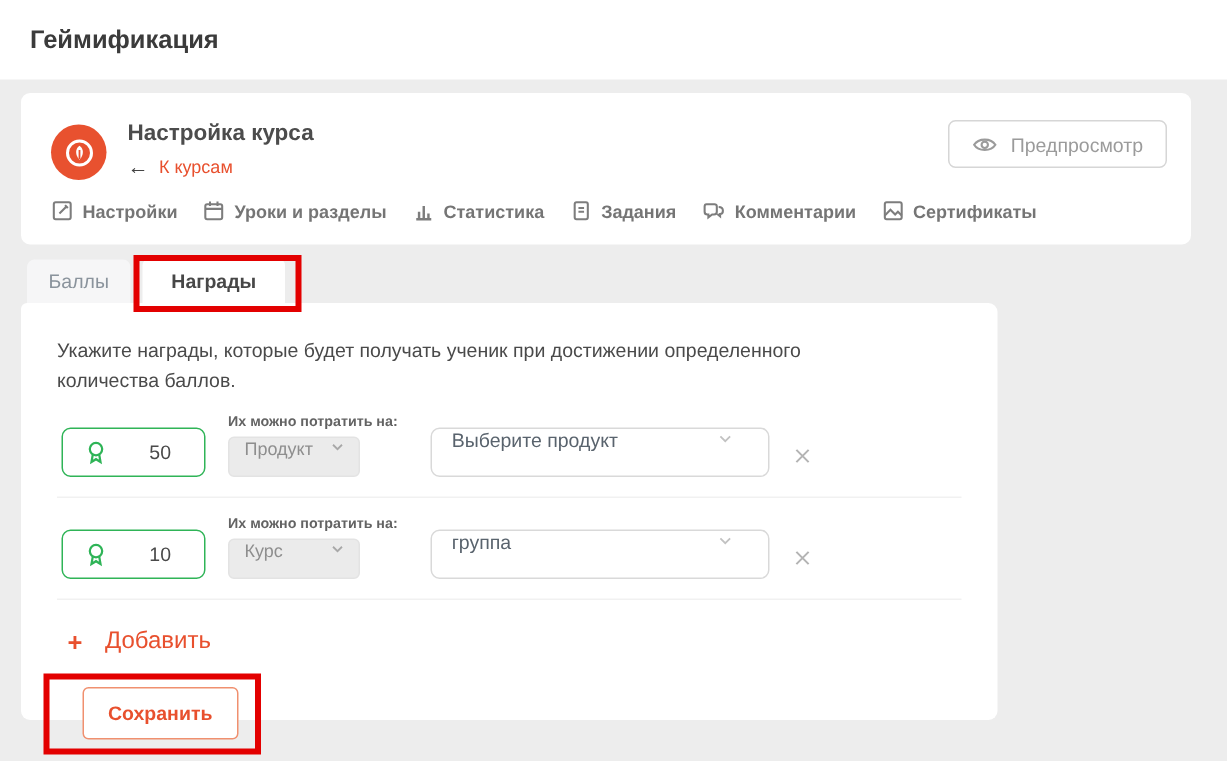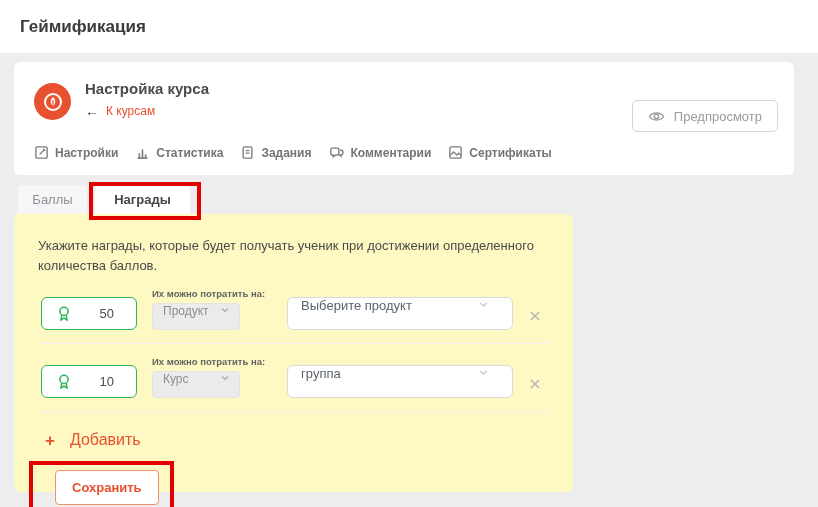--- a/index.html
+++ b/index.html
@@ -34,21 +34,21 @@
   .back-link {
     margin-top: 7px; display: flex; align-items: center; gap: 7px;
     font-size: 12px; cursor: pointer;
   }
   .back-link .arrow { color: #444; font-size: 14px; line-height: 1; }
   .back-link .txt { color: #e8502e; }
   .preview-btn {
     margin-left: auto; height: 32px; padding: 0 15px;
     border: 1px solid #d6d6d6; border-radius: 5px; background: #fff;
     display: flex; align-items: center; gap: 9px;
-    font-size: 13px; color: #9b9b9b; cursor: pointer; margin-top: 20px;
+    font-size: 13px; color: #9b9b9b; cursor: pointer;
   }
   
   .course-nav {
     display: flex; align-items: center; gap: 17px;
     margin-top: 13px; padding-bottom: 15px;
   }
   .nav-item {
     display: flex; align-items: center; gap: 6px;
     font-size: 12px; font-weight: bold; color: #757575;
     white-space: nowrap; cursor: pointer;
@@ -68,21 +68,21 @@
     background: #f6f6f7; color: #8a939c; }
   .tab-rewards { width: 95px; margin-left: 8px;
     background: #ffffff; color: #474747; font-weight: 600; }
   .tab-annotation {
     position: absolute; left: 75px; top: 1px; width: 112px; height: 38px;
     border: 4px solid #e30000; z-index: 10; pointer-events: none;
   }
 
   
   .panel {
-    background: #fef9c3; width: 559px; height: 278px;
+    background: #ffffff; width: 651px; height: 278px;
     border-radius: 4px 6px 6px 6px; padding: 22px 24px 0;
   }
   .panel-desc { font-size: 13px; line-height: 1.55; color: #4a4a4a; width: 515px; }
 
   .reward-row {
     display: flex; align-items: flex-end;
     padding: 12px 0 13px; border-bottom: 1px solid #f1f1f1;
   }
   .points-box {
     width: 96px; height: 33px; margin-left: 3px;
@@ -165,20 +165,27 @@
       </button>
     </div>
 
     <div class="course-nav">
       <div class="nav-item">
         <svg width="15" height="15" viewBox="0 0 24 24" fill="none" stroke-width="2.2">
           <rect x="3" y="3" width="18" height="18" rx="2"></rect>
           <path d="M9 15 L16.5 7.5 M15 6 L18 9"></path>
         </svg>
         <span>Настройки</span>
+      </div>
+      <div class="nav-item">
+        <svg width="15" height="15" viewBox="0 0 24 24" fill="none" stroke-width="2.2">
+          <rect x="3" y="5" width="18" height="16" rx="2"></rect>
+          <path d="M8 2 L8 7 M16 2 L16 7 M3 10 L21 10"></path>
+        </svg>
+        <span>Уроки и разделы</span>
       </div>
       <div class="nav-item">
         <svg width="15" height="15" viewBox="0 0 24 24" fill="none" stroke-width="2.6">
           <path d="M4 21 L20 21"></path>
           <path d="M7 21 L7 13 M12 21 L12 7 M17 21 L17 15"></path>
         </svg>
         <span>Статистика</span>
       </div>
       <div class="nav-item">
         <svg width="15" height="15" viewBox="0 0 24 24" fill="none" stroke-width="2.2">

